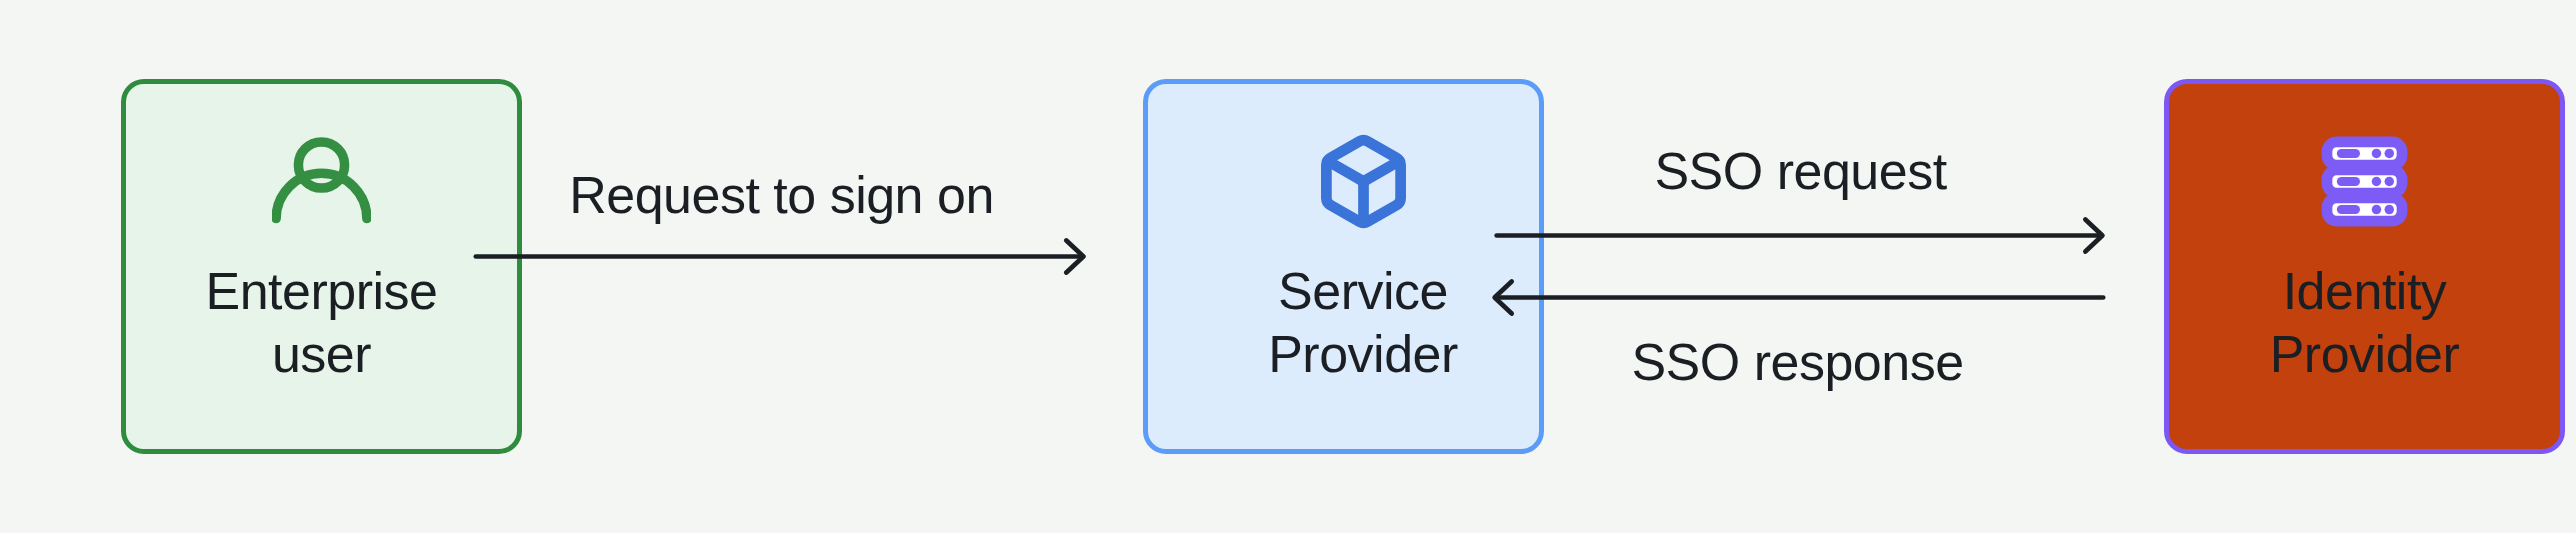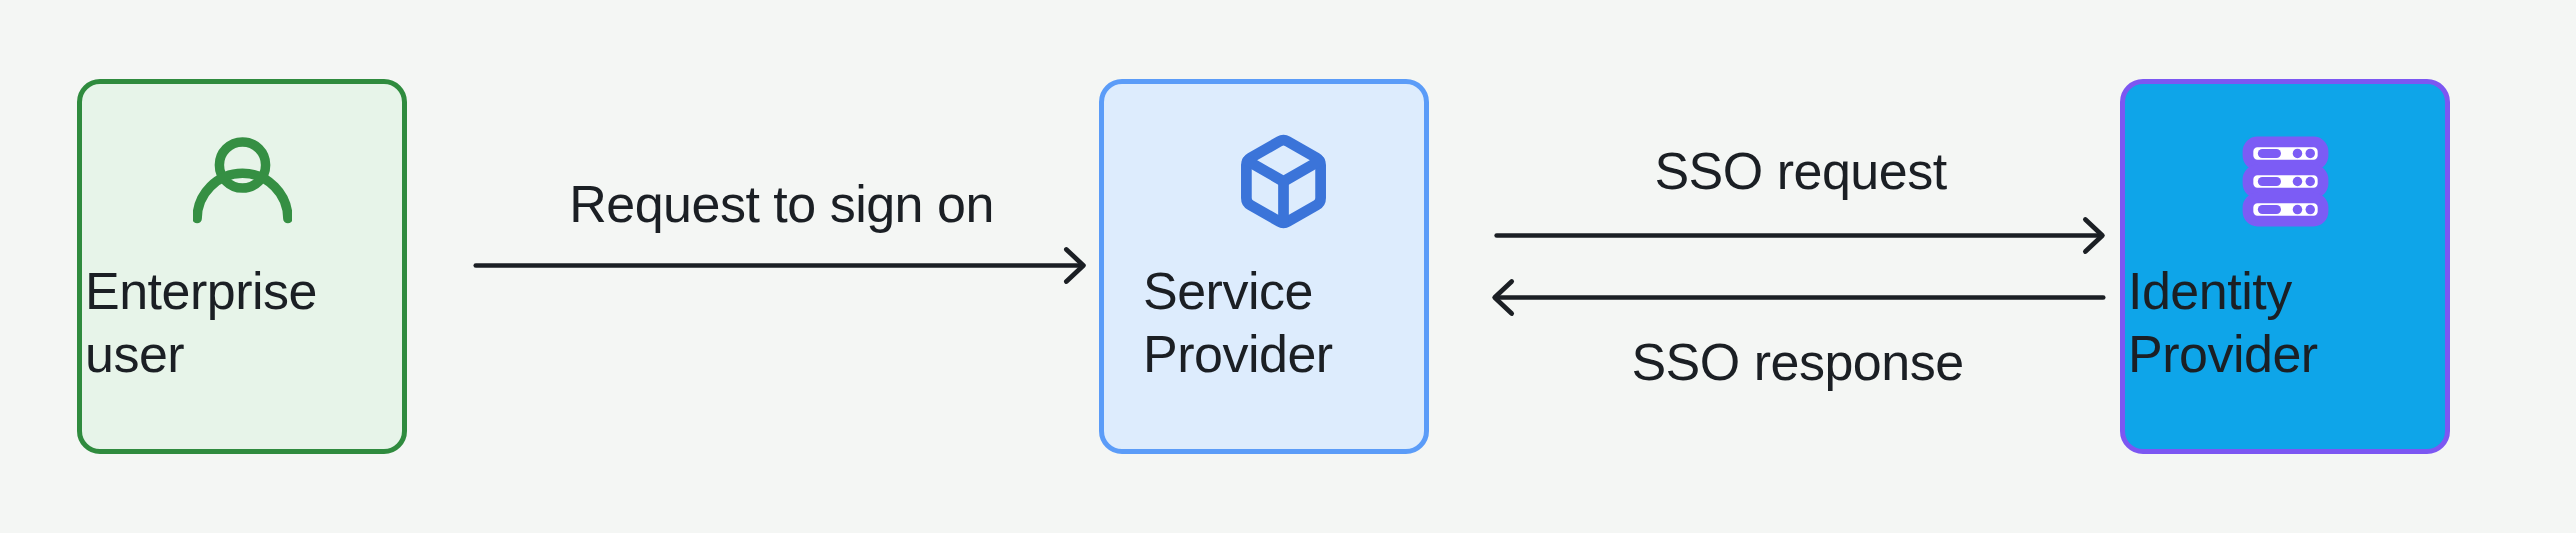--- a/index.html
+++ b/index.html
@@ -9,26 +9,28 @@
   }
   .canvas {
     position: relative;
     width: 2576px;
     height: 533px;
     overflow: hidden;
   }
   .node {
     position: absolute;
     top: 79px;
-    width: 330px;
+    width: 401px;
     height: 375px;
     box-sizing: border-box;
     border: 5.7px solid #888;
     border-radius: 23px;
     padding-top: 48px;
+    text-align: center;
+    margin-left: 44px;
   }
   .node-1 { left: 77px; }
   .node-2 { left: 1099px; }
   .node-3 { left: 2120px; }
   .node-icon {
     display: block;
     margin: 0 auto;
     width: 99px;
     height: 99px;
   }
@@ -38,21 +40,21 @@
     font-size: 52px;
     line-height: 63px;
     font-weight: 500;
     letter-spacing: -0.5px;
     color: #1b1f24;
   }
   .edge {
     position: absolute;
     text-align: center;
   }
-  .edge-1 { left: 471px; top: 176px; width: 621px; }
+  .edge-1 { left: 471px; top: 167px; width: 621px; }
   .edge-2 { left: 1492px; top: 145px; width: 617px; }
   .edge-3 { left: 1487px; top: 271px; width: 621px; }
   .edge-label {
     font-size: 52px;
     font-weight: 500;
     letter-spacing: -0.5px;
     color: #1b1f24;
     white-space: nowrap;
   }
   .edge-1 .edge-label { line-height: 57px; }
@@ -111,21 +113,21 @@
   <div class="edge edge-2">
     <div class="edge-label">SSO request</div>
     <svg class="edge-arrow" width="617" height="53" viewBox="0 0 648 56">
       <g stroke="#1b1f24" stroke-width="5" fill="none" stroke-linecap="round" stroke-linejoin="round">
         <line x1="3" y1="28" x2="639" y2="28"></line>
         <polyline points="625,11 643,28 625,45"></polyline>
       </g>
     </svg>
   </div>
 
-  <div class="node node-3" style="border-color: rgb(124, 87, 242); background-color: #0ea5e9;">
+  <div class="node node-3" style="border-color: rgb(124, 87, 242); background-color: #c2410c;">
     <svg class="node-icon" viewBox="0 0 24 24" fill="none">
       <g stroke="#7c5cf5" stroke-width="2.6">
         <rect x="2.9" y="2.4" width="18.2" height="5.6" rx="2.3" fill="#ffffff"></rect>
         <rect x="2.9" y="9.2" width="18.2" height="5.6" rx="2.3" fill="#ffffff"></rect>
         <rect x="2.9" y="16" width="18.2" height="5.6" rx="2.3" fill="#ffffff"></rect>
       </g>
       <g fill="#7c5cf5" stroke="none">
         <rect x="5.3" y="4.1" width="5.6" height="2.2" rx="1.1"></rect>
         <rect x="5.3" y="10.9" width="5.6" height="2.2" rx="1.1"></rect>
         <rect x="5.3" y="17.7" width="5.6" height="2.2" rx="1.1"></rect>

